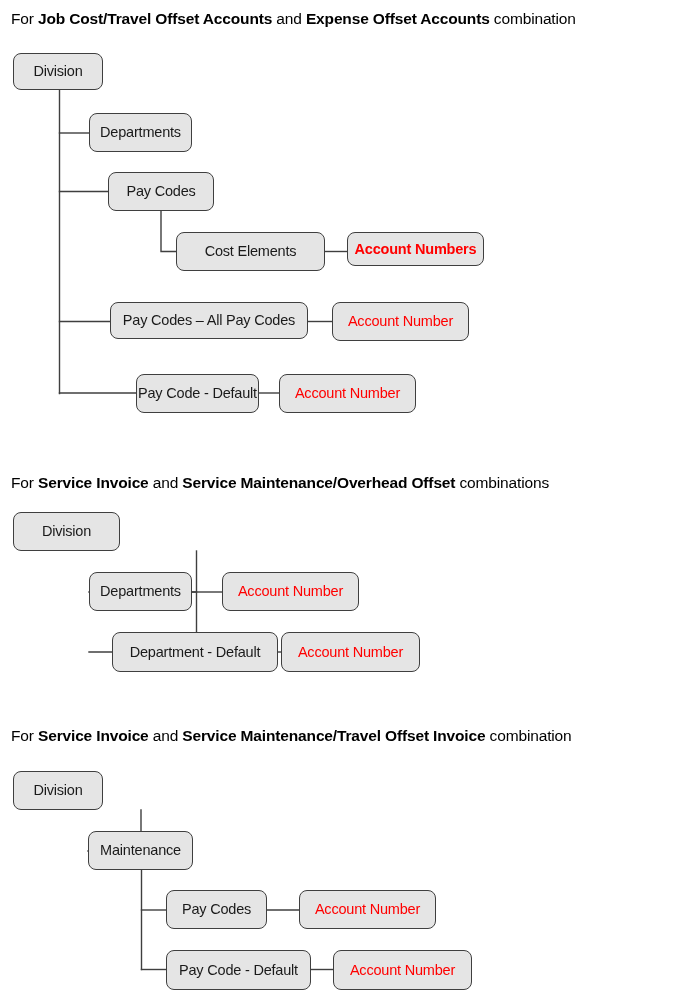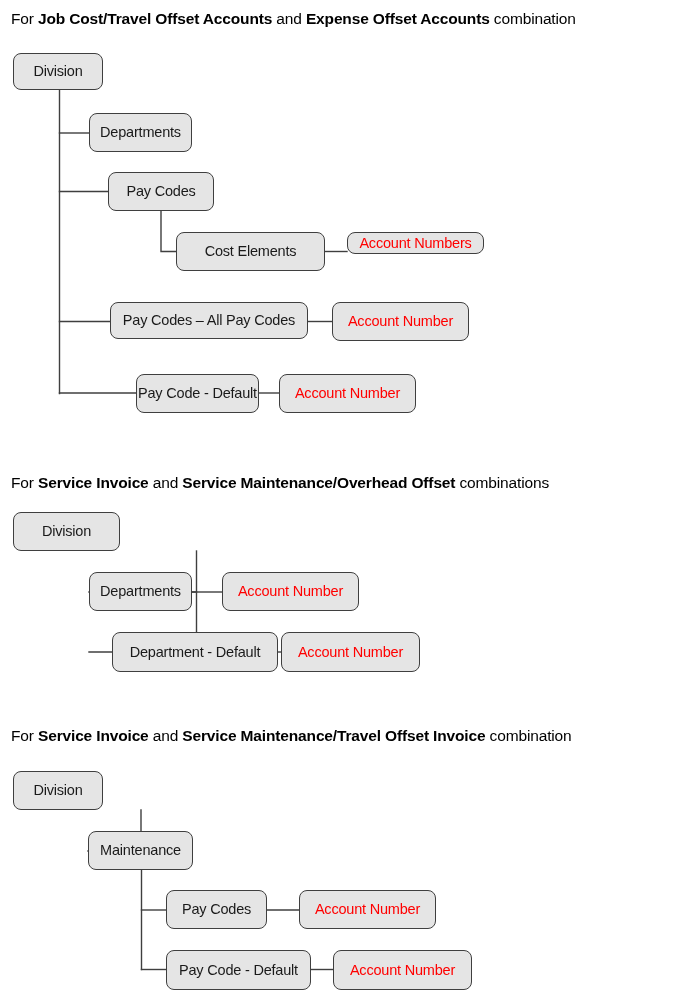--- a/index.html
+++ b/index.html
@@ -124,21 +124,21 @@
   </div>
 
   <div class="node" style="left:13px; top:53px; width:90px; height:37px;">Division</div>
 
   <div class="node" style="left:89px; top:113px; width:103px; height:39px;">Departments</div>
 
   <div class="node" style="left:108px; top:172px; width:106px; height:39px;">Pay Codes</div>
 
   <div class="node" style="left:176px; top:232px; width:149px; height:39px;">Cost Elements</div>
 
-  <div class="node red" style="left:347px; top:232px; width:137px; height:22px;">Account Numbers</div>
+  <div class="node red" style="left:347px; top:232px; width:137px; height:34px;font-weight:bold;">Account Numbers</div>
 
   <div class="node" style="left:110px; top:302px; width:198px; height:37px;">Pay Codes – All Pay Codes</div>
 
   <div class="node red" style="left:332px; top:302px; width:137px; height:39px;">Account Number</div>
 
   <div class="node" style="left:136px; top:374px; width:123px; height:39px;">Pay Code - Default</div>
 
   <div class="node red" style="left:279px; top:374px; width:137px; height:39px;">Account Number</div>
 
   <div class="heading" id="heading-2">

